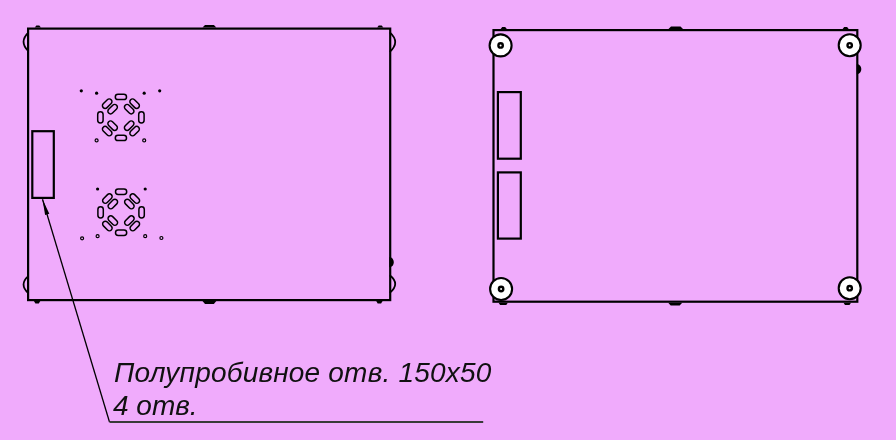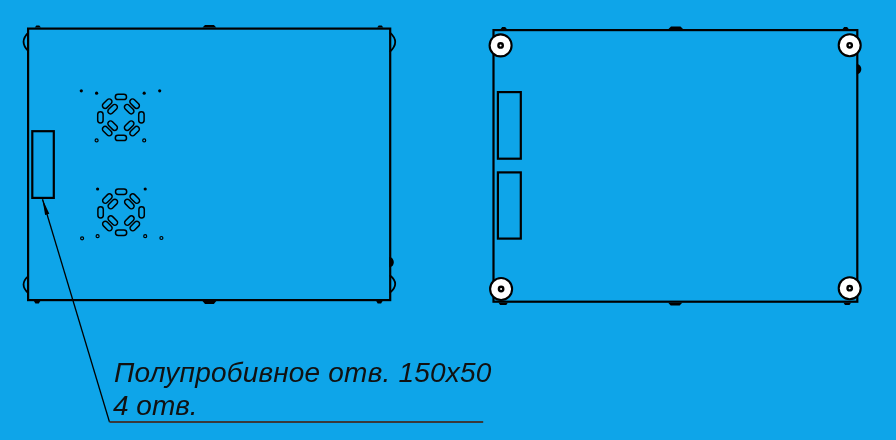--- a/index.html
+++ b/index.html
@@ -1,16 +1,16 @@
 <!DOCTYPE html>
 <html><head>
 <meta charset="utf-8">
 <style>
   html,body{margin:0;padding:0;background:#ffffff;}
-  .stage{width:896px;height:440px;position:relative;background:#0ea5e9;overflow:hidden;}
+  .stage{width:896px;height:440px;position:relative;background:#f0abfc;overflow:hidden;}
   svg{display:block;}
   text{font-family:"Liberation Sans", sans-serif;}
 </style>
 </head>
 <body>
 <div class="stage">
 <svg width="896" height="440" viewBox="0 0 896 440" xmlns="http://www.w3.org/2000/svg">
 <defs>
   <g id="fanslots" fill="none" stroke="#000" stroke-width="1.5">
     <rect x="-5.6" y="-23.2" width="11.2" height="5.4" rx="2.7"></rect>

